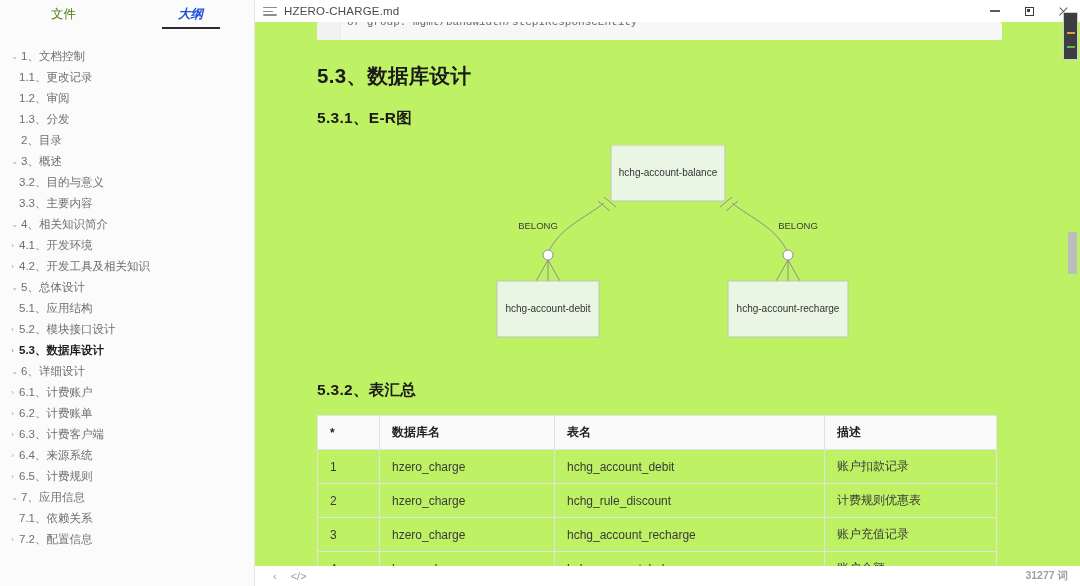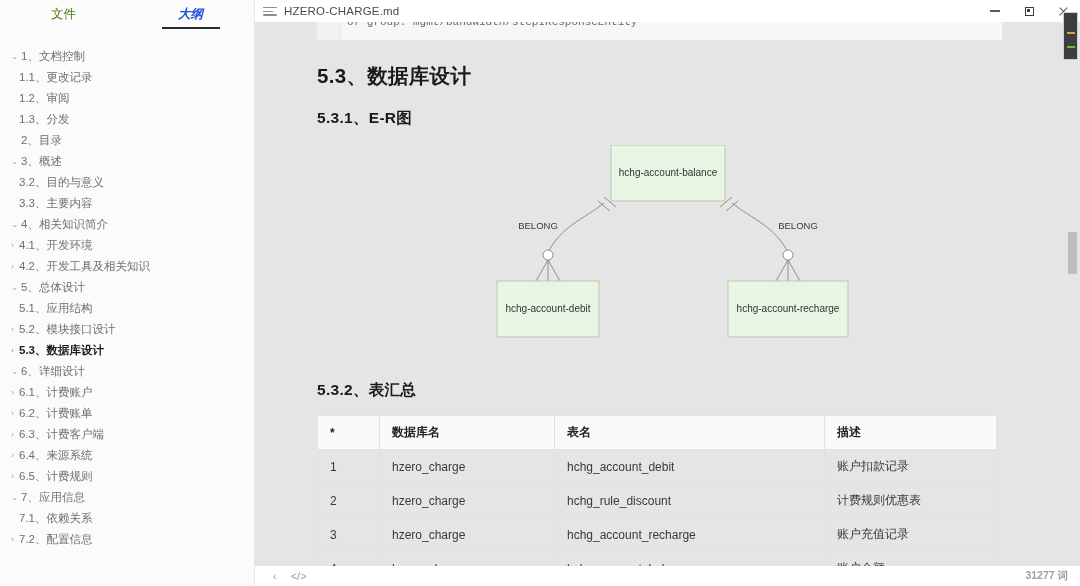--- a/index.html
+++ b/index.html
@@ -96,21 +96,21 @@
   .wc-close { position: relative; width: 11px; height: 11px; }
   .wc-close::before, .wc-close::after {
     content:""; position:absolute; left:0; top:5px; width:11px; height:1.3px; background:#5b5b5b;
   }
   .wc-close::before { transform: rotate(45deg); }
   .wc-close::after  { transform: rotate(-45deg); }
 
   
   #editor {
     position: absolute; top: 22px; left: 0; right: 0; bottom: 20px;
-    overflow: hidden; background: #e5e5e5;
+    overflow: hidden; background: #bef264;
   }
   #editor-inner { padding: 0 62px 0 62px; position: relative; }
 
   
   #code-peek {
     margin: 0 0 0 0;
     height: 18px;
     background: #f7f7f7;
     border-radius: 3px 3px 0 0;
     overflow: hidden;

